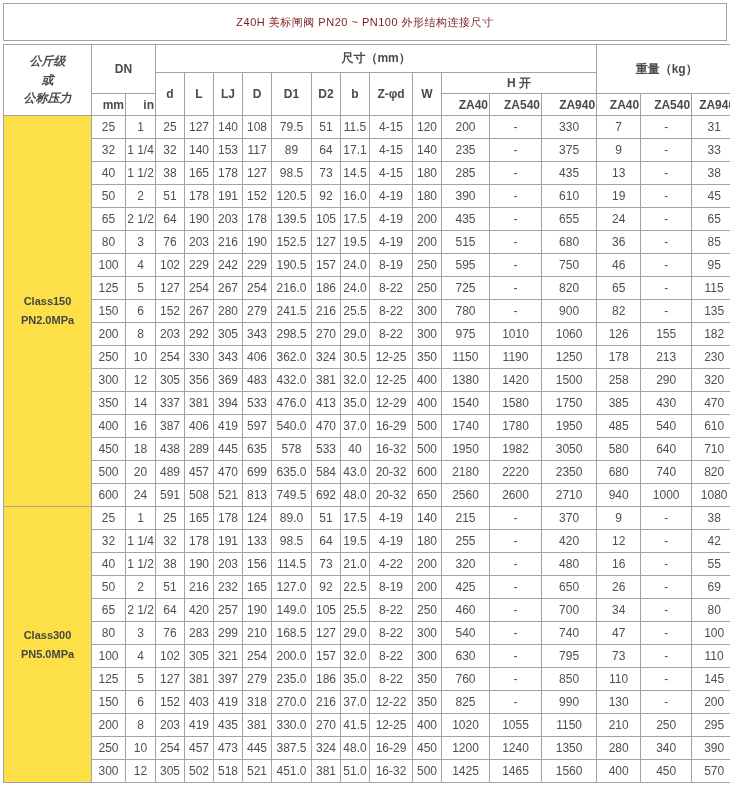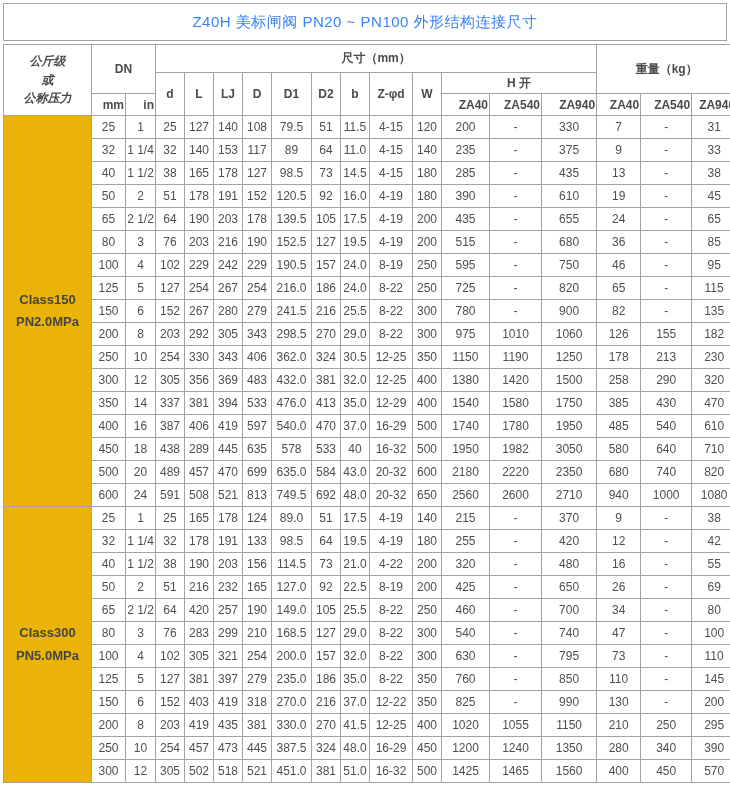--- a/index.html
+++ b/index.html
@@ -15,22 +15,22 @@
     background: #ffffff;
   }
   .title-box {
     box-sizing: border-box;
     width: 724px;
     height: 38px;
     border: 1px solid #a3a3a3;
     display: flex;
     align-items: center;
     justify-content: center;
-    font-size: 15px;
-    color: #3b82f6;
+    font-size: 11px;
+    color: #7f1d1d;
     letter-spacing: 0.5px;
     margin-bottom: 3px;
     background: #ffffff;
   }
   table.spec-table {
     table-layout: fixed;
     width: 724px;
     border-collapse: collapse;
     background: #ffffff;
   }
@@ -56,24 +56,24 @@
     font-style: italic;
   }
   .spec-table tbody td {
     height: 22px;
     font-size: 12px;
     font-weight: normal;
     color: #4f4f4f;
   }
   .spec-table th.section-label {
     font-weight: bold;
-    font-size: 13px;
+    font-size: 11px;
     color: #454545;
     line-height: 1.7;
-    background: #eab308;
+    background: #fde047;
   }
 </style>
 </head>
 <body>
 
 <div class="page">
 
   <div class="title-box">Z40H 美标闸阀 PN20 ~ PN100 外形结构连接尺寸</div>
 
   <table class="spec-table">
@@ -157,21 +157,21 @@
         </tr>
         <tr>
           <td>32</td>
           <td>1 1/4</td>
           <td>32</td>
           <td>140</td>
           <td>153</td>
           <td>117</td>
           <td>89</td>
           <td>64</td>
-          <td>11.0</td>
+          <td>17.1</td>
           <td>4-15</td>
           <td>140</td>
           <td>235</td>
           <td>-</td>
           <td>375</td>
           <td>9</td>
           <td>-</td>
           <td>33</td>
         </tr>
         <tr>

